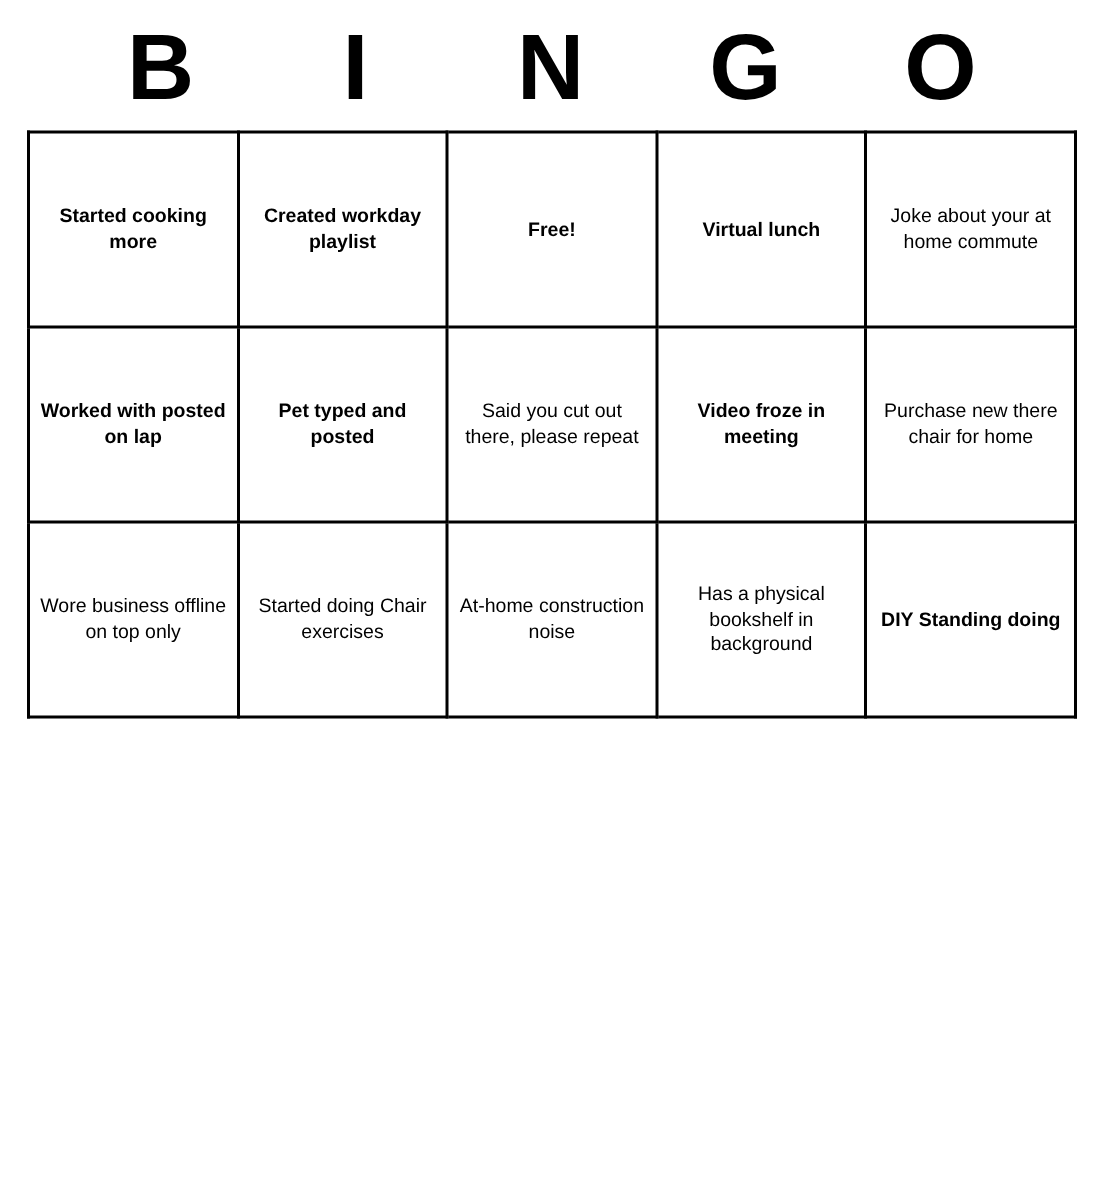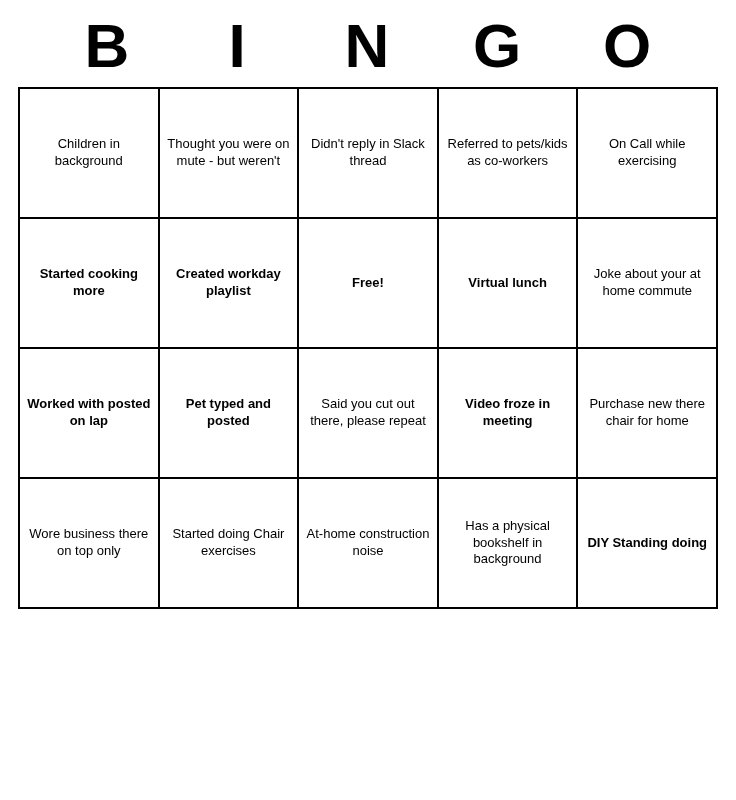--- a/index.html
+++ b/index.html
@@ -77,42 +77,35 @@
 <div id="bingo-header">
 <span class="bingo-letter">B</span>
     <span class="bingo-letter">I</span>
     <span class="bingo-letter">N</span>
     <span class="bingo-letter">G</span>
     <span class="bingo-letter">O</span>
   </div>
 
 <table id="bingo-grid">
   <tbody id="grid-body">
-  <tr>
-        <td>Children in background</td>
-        <td>Thought you were on mute - but weren't</td>
-        <td>Didn't reply in Slack thread</td>
-        <td>Referred to pets/kids as co-workers</td>
-        <td>On Call while exercising</td>
-      </tr>
       <tr>
         <td class="cell-large">Started cooking more</td>
         <td class="cell-large">Created workday playlist</td>
         <td class="cell-free">Free!</td>
         <td class="cell-xlarge">Virtual lunch</td>
         <td>Joke about your at home commute</td>
       </tr>
       <tr>
         <td class="cell-large">Worked with posted on lap</td>
         <td class="cell-large">Pet typed and posted</td>
         <td>Said you cut out there, please repeat</td>
         <td class="cell-large">Video froze in meeting</td>
         <td>Purchase new there chair for home</td>
       </tr>
       <tr>
-        <td>Wore business there on top only</td>
+        <td>Wore business offline on top only</td>
         <td>Started doing Chair exercises</td>
         <td>At-home construction noise</td>
         <td>Has a physical bookshelf in background</td>
         <td class="cell-large">DIY Standing doing</td>
       </tr>
     </tbody>
 </table>
 
 </body></html>

